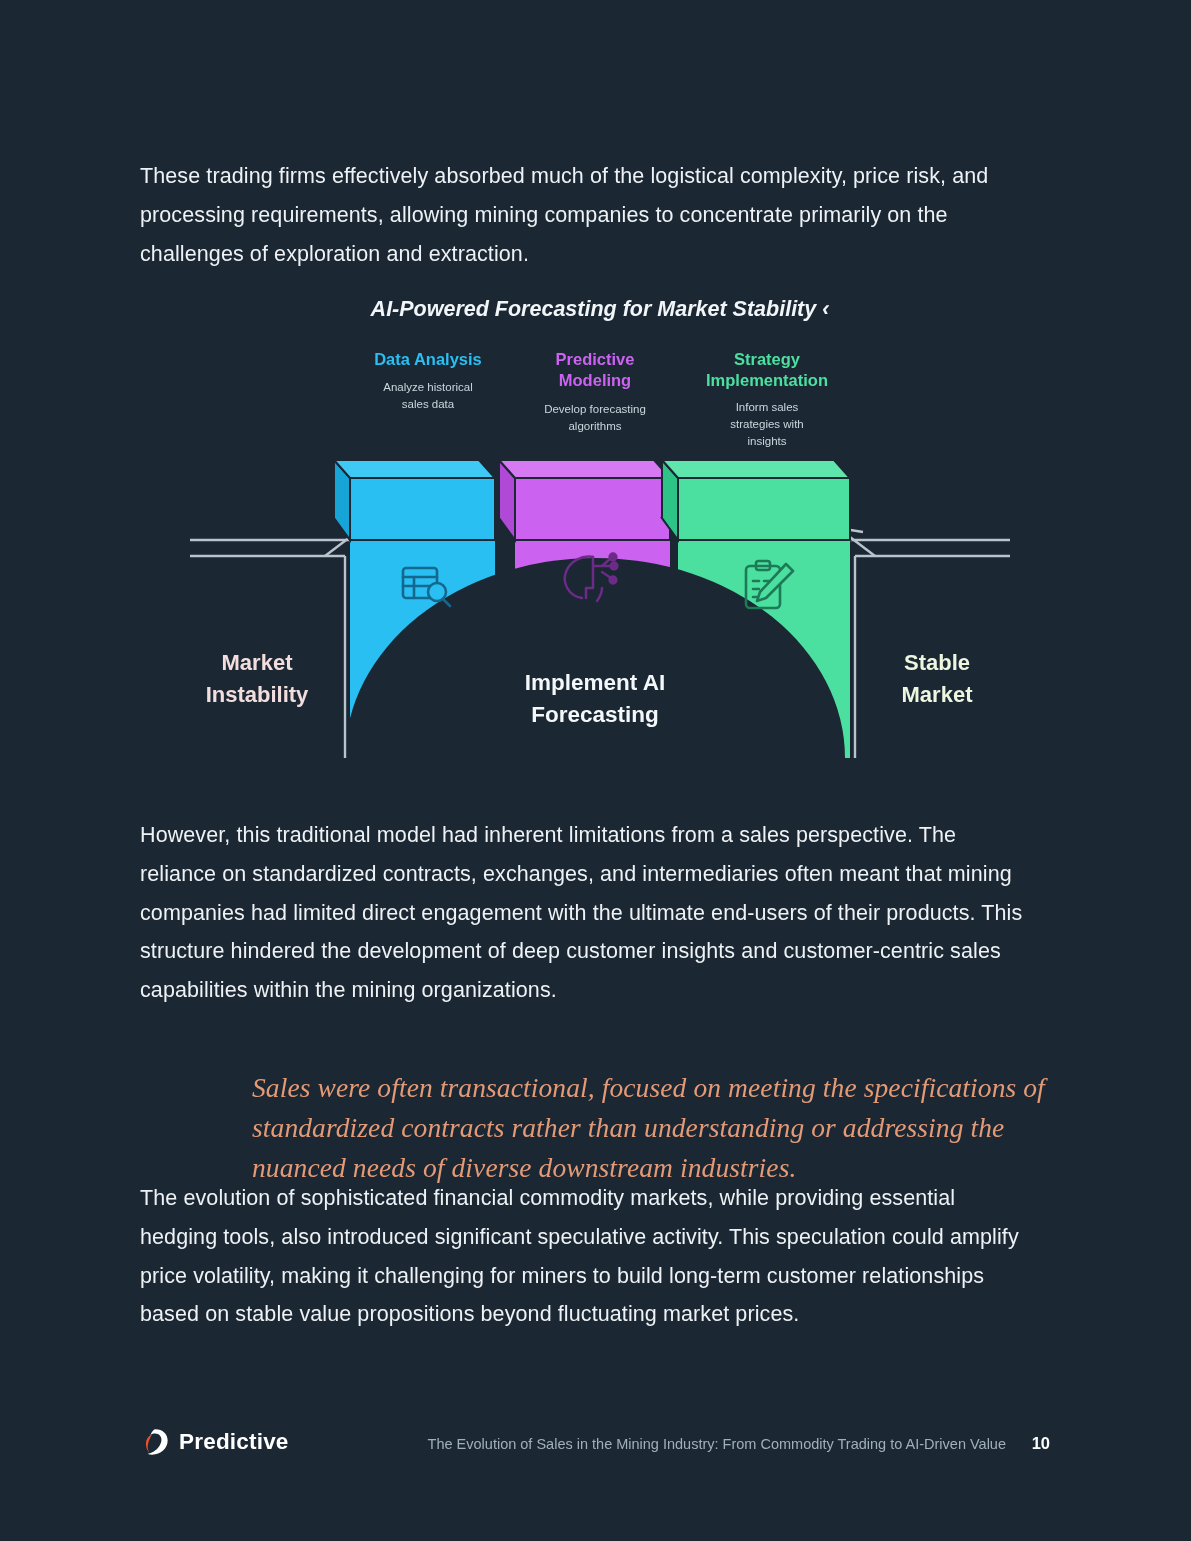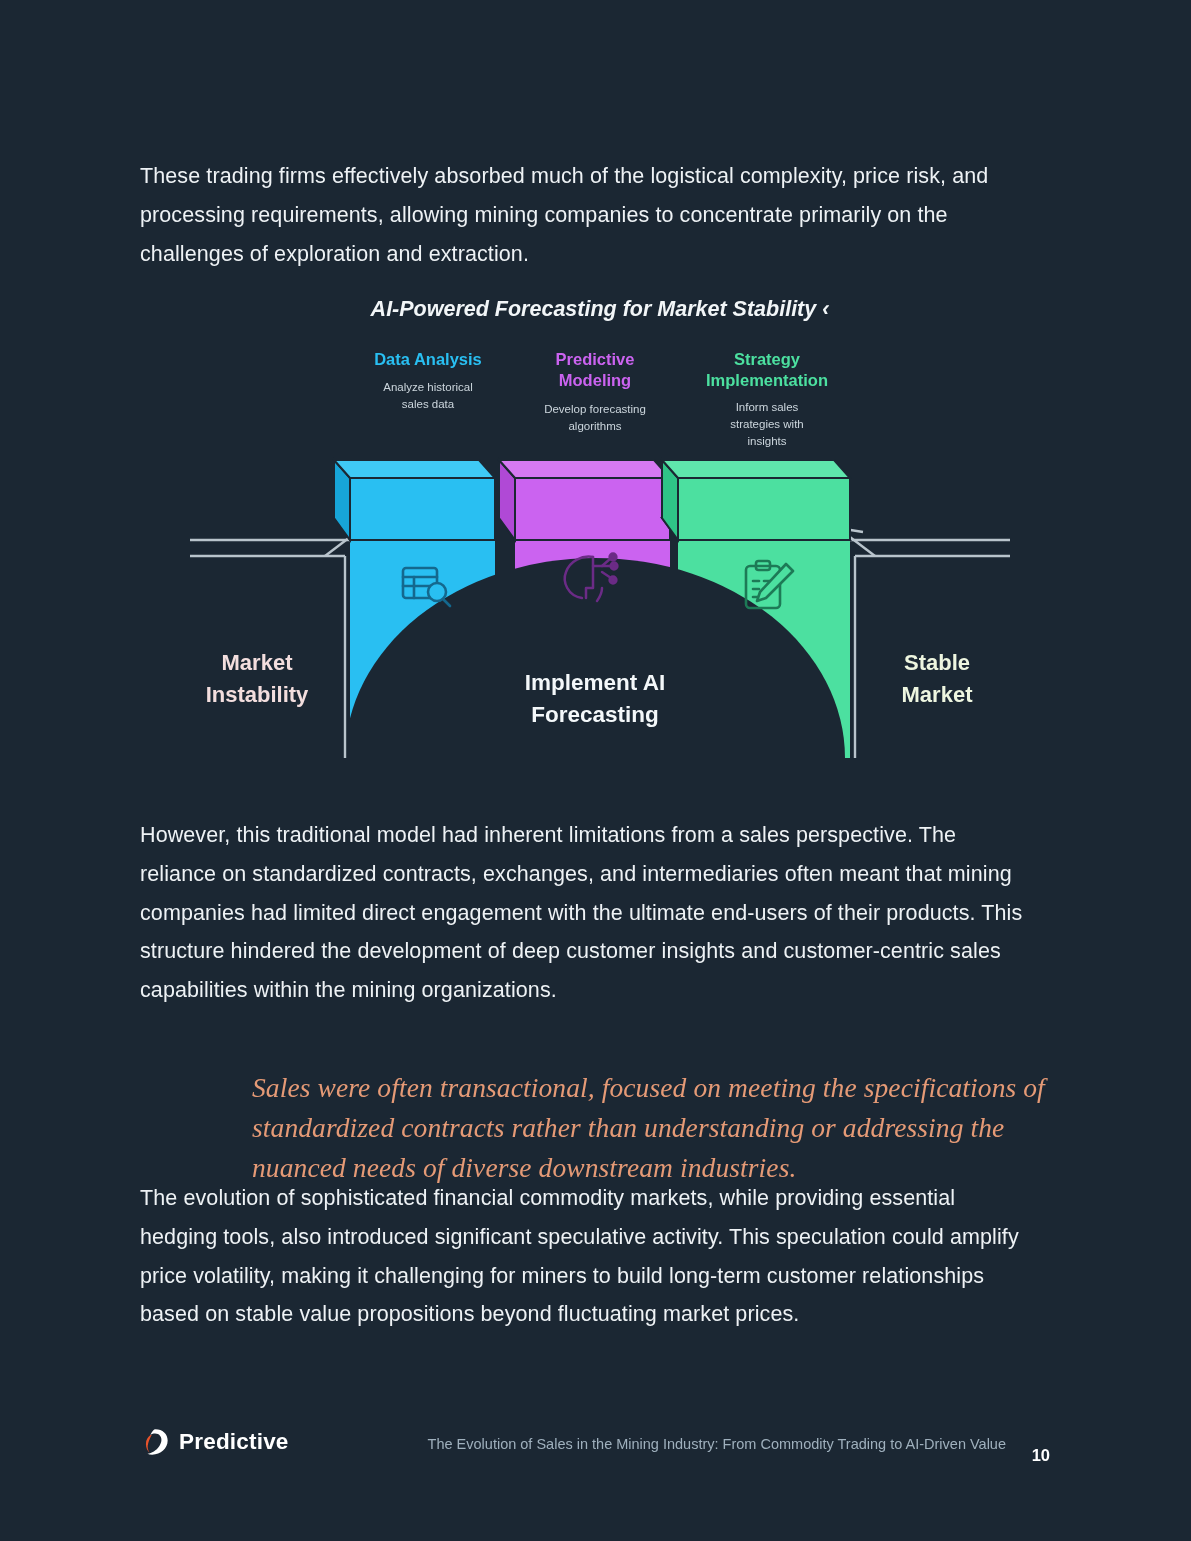--- a/index.html
+++ b/index.html
@@ -125,21 +125,20 @@
     text-align: left;
     margin-left: 16px;
   }
   #page-number {
     position: absolute;
     right: 0;
     top: 9px;
     font-size: 16.5px;
     font-weight: bold;
     color: #ffffff;
-    margin-top: 12px;
   }
 </style>
 </head>
 <body>
 
 <div class="page">
 
   <p class="para" id="para-intro">These trading firms effectively absorbed much of the logistical complexity, price risk, and processing requirements, allowing mining companies to concentrate primarily on the challenges of exploration and extraction.</p>
 
   <div id="diagram">

